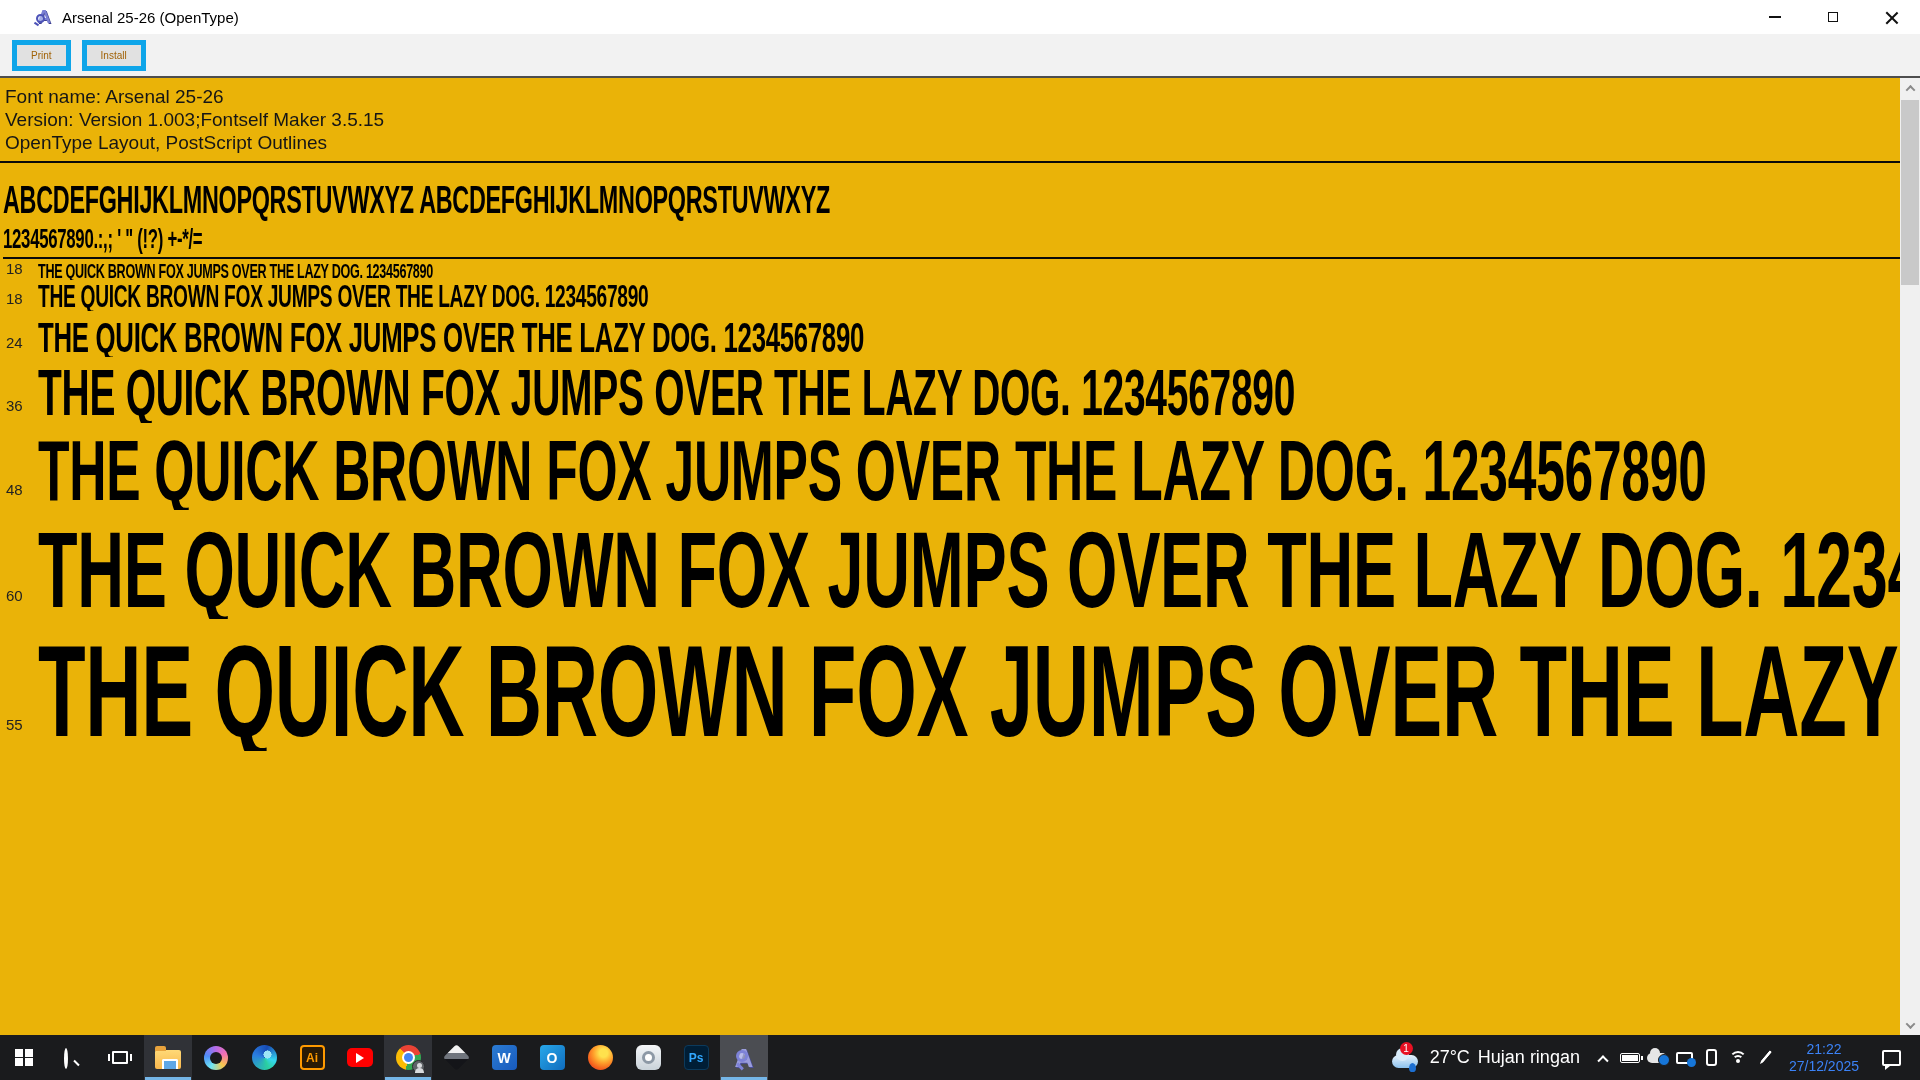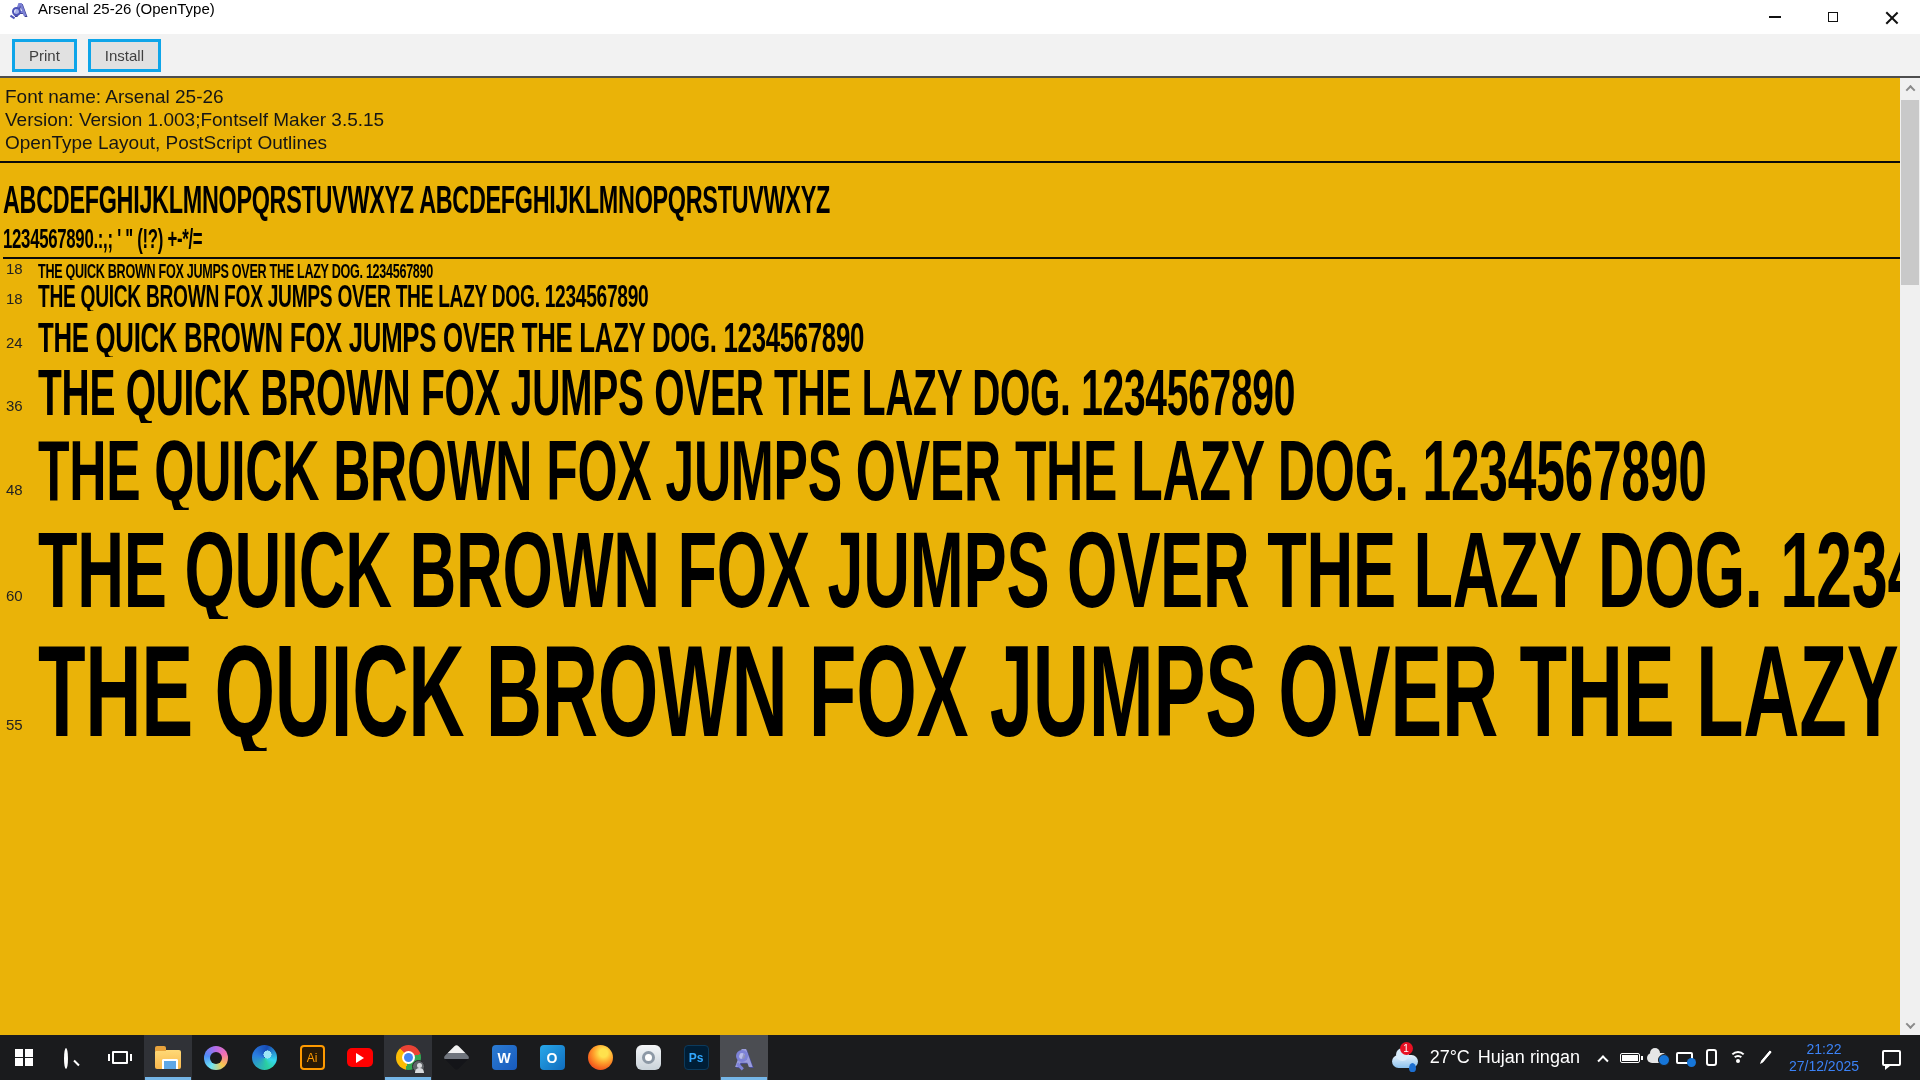--- a/index.html
+++ b/index.html
@@ -1,21 +1,21 @@
 <!DOCTYPE html>
 <html><head>
 <meta charset="utf-8">
 <style>
   * { margin:0; padding:0; box-sizing:border-box; }
   html,body { width:1920px; height:1080px; overflow:hidden; background:#fff;
               font-family:"Liberation Sans", sans-serif; }
   .app { width:1920px; height:1080px; display:flex; flex-direction:column; }
 
   
-  .titlebar { height:34px; background:#fff; display:flex; align-items:flex-start; flex:0 0 auto; }
+  .titlebar { height:34px; background:#fff; display:flex; align-items:center; flex:0 0 auto;padding-left:24px; }
   .titlebar .appicon { width:20px; height:20px; margin:0 8px 0 10px; position:relative; }
   .appicon .a { font-weight:bold; font-size:19px; color:#7b80d4; line-height:20px; display:block; text-align:center;
                 text-shadow:1px 1px 0 #3c3f8f; }
   .appicon .mag { position:absolute; width:9px; height:9px; border:2px solid #4d53b8; border-radius:50%;
                   left:2px; top:7px; background:rgba(200,210,245,.55); }
   .appicon .mag::after { content:""; position:absolute; width:5px; height:2px; background:#4d53b8;
                   left:-4px; top:7px; transform:rotate(35deg); }
   .title-text { font-size:15px; color:#000; }
   .win-controls { margin-left:auto; display:flex; height:34px; }
   .wc { width:58px; height:34px; display:flex; align-items:center; justify-content:center; }
@@ -25,21 +25,21 @@
                   left:1px; bottom:1px; z-index:-1; }
   .glyph-close { position:relative; width:13px; height:13px; }
   .glyph-close::before,.glyph-close::after { content:""; position:absolute; left:6px; top:-1px;
                   width:1.6px; height:16px; background:#111; }
   .glyph-close::before { transform:rotate(45deg); }
   .glyph-close::after  { transform:rotate(-45deg); }
 
   
   .toolbar { height:44px; background:#f2f2f2; display:flex; align-items:center; gap:11px;
              padding-left:12px; flex:0 0 auto; border-bottom:2px solid #4e4e4e; }
-  .btn { background:#e1e1e1; border:3px solid #0ea5e9; font-size:15px; color:#404040;
+  .btn { background:#e1e1e1; border:5px solid #0ea5e9; font-size:10px; color:#a16207;
          padding:5px 14px; font-family:"Liberation Sans",sans-serif; }
 
   
   .main { position:relative; flex:1 1 auto; background:#eab308; overflow:hidden; }
   .content { position:absolute; left:0; top:0; right:20px; bottom:0; overflow:hidden; }
   .info { padding:7px 0 0 5px; }
   .info div { font-size:19px; line-height:23px; color:#161616; }
 
   .specimen { margin-top:7px; border-top:2px solid #0a0a0a; padding-left:3px; }
   .arsenal { display:inline-block; font-family:"Liberation Sans",sans-serif; font-weight:bold;
@@ -88,21 +88,21 @@
             background:#e8a33d; border-radius:2px 2px 0 0; }
   .folder::after { content:""; position:absolute; bottom:0; left:7px; width:12px; height:8px;
             background:#5ea7e8; border:2px solid #fff; border-bottom:none; border-radius:2px 2px 0 0; }
   .copilot { width:24px; height:24px; border-radius:50%;
             background:conic-gradient(from 210deg,#6ee7f5,#4f8df7,#b06cea,#f46fb1,#f8c84b,#6ee7f5); position:relative; }
   .copilot::after { content:""; position:absolute; inset:6px; border-radius:50%; background:#1a1b1d; }
   .edge { width:25px; height:25px; border-radius:50%;
           background:radial-gradient(circle at 62% 38%, #9ee6f7 0 18%, transparent 19%),
                      conic-gradient(from 160deg,#2bd0a0,#2a7de1 35%,#174bb4 60%,#35d7f0 85%,#2bd0a0); }
   .ai-tile { width:25px; height:25px; background:#2a1a05; border:2px solid #ff9a00; border-radius:4px;
-             color:#ff9a00; font-weight:normal; font-size:12px; display:flex; align-items:center; justify-content:center; }
+             color:#ff9a00; font-weight:bold; font-size:12px; display:flex; align-items:center; justify-content:center; }
   .yt { width:26px; height:19px; background:#f00; border-radius:5px; display:flex; align-items:center; justify-content:center; }
   .yt::after { content:""; width:0; height:0; border-left:8px solid #fff; border-top:5px solid transparent;
                border-bottom:5px solid transparent; }
   .chrome { position:relative; width:25px; height:25px; border-radius:50%;
             background:conic-gradient(from -45deg,#ea4335 0 33%,#34a853 0 66%,#fbbc05 0 100%); }
   .chrome::before { content:""; position:absolute; inset:6px; background:#fff; border-radius:50%; }
   .chrome::after { content:""; position:absolute; inset:8px; background:#4285f4; border-radius:50%; }
   .chrome .avatar { position:absolute; right:-4px; bottom:-3px; width:13px; height:13px; border-radius:50%;
             background:#5f6368; border:1px solid #2a2b2e; z-index:2; }
   .chrome .avatar::before { content:""; position:absolute; left:4px; top:2px; width:5px; height:5px;

